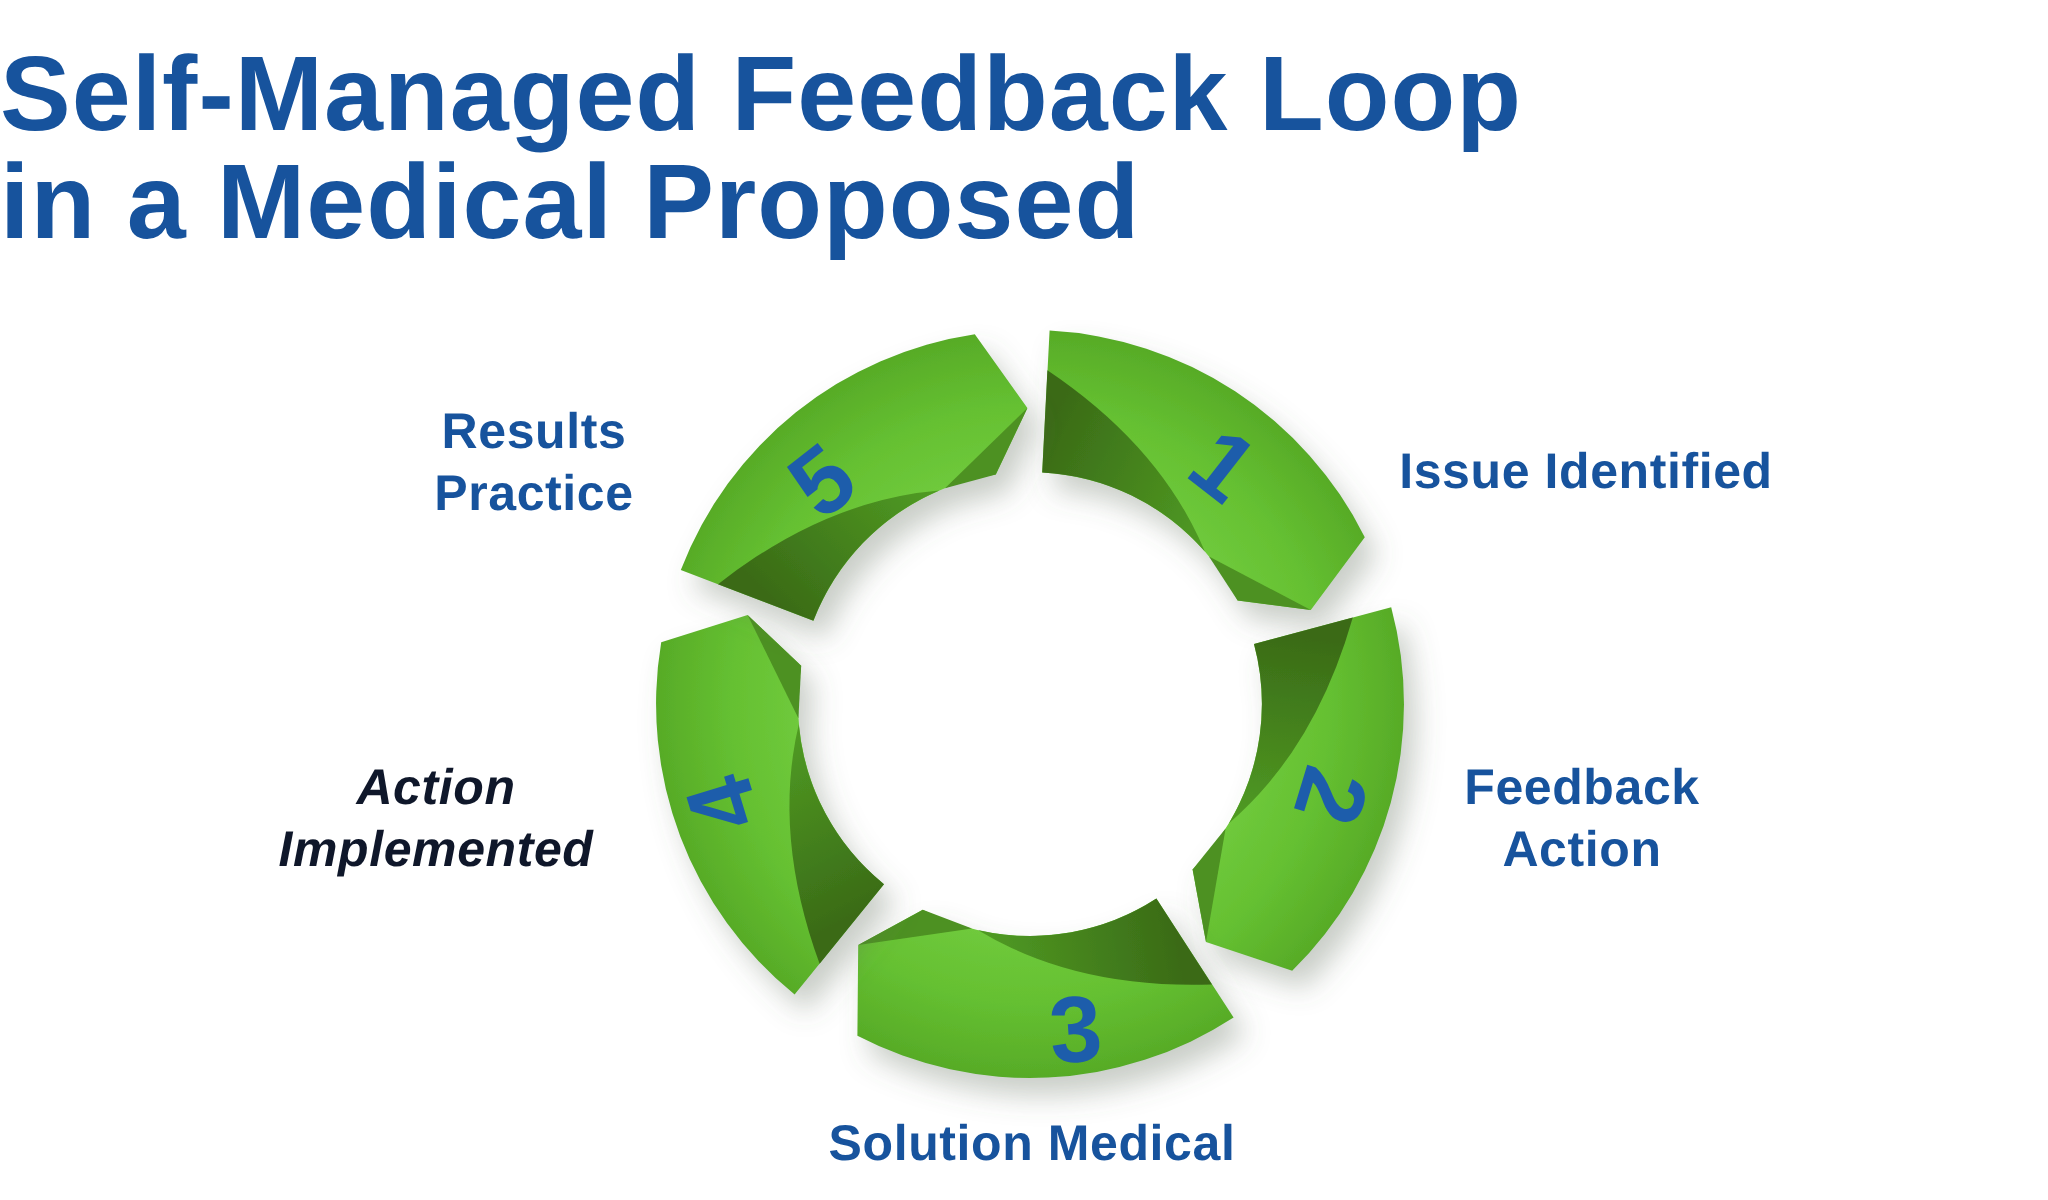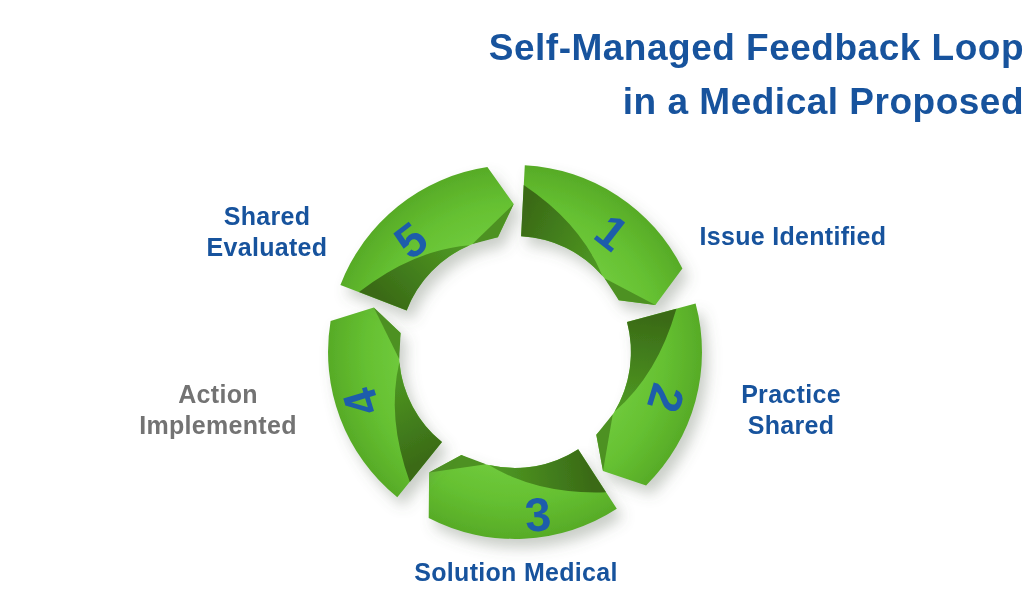--- a/index.html
+++ b/index.html
@@ -1,22 +1,22 @@
 <!DOCTYPE html>
 <html><head>
 <meta charset="utf-8">
 <style>
   html,body{margin:0;padding:0;background:#ffffff;}
   .stage{
     position:relative;width:1024px;height:600px;overflow:hidden;background:#ffffff;
     font-family:"Liberation Sans", sans-serif;
   }
   .page-title{
-    position:absolute;left:0;right:0;top:21px;text-align:right;
-    font-size:37px;line-height:54px;font-weight:700;letter-spacing:.5px;
+    position:absolute;left:0;right:0;top:21px;text-align:left;
+    font-size:53px;line-height:54px;font-weight:700;letter-spacing:.5px;
   }
   .page-title span{display:block;}
   .step-label{
     position:absolute;text-align:center;font-weight:700;
     font-size:25px;line-height:31px;letter-spacing:.3px;
   }
   #ring-svg{position:absolute;left:0;top:0;}
   .ring-num{
     font-family:"Liberation Sans", sans-serif;
     font-size:47px;font-weight:700;
@@ -94,21 +94,21 @@
         <text class="ring-num" fill="#1d5dab" text-anchor="middle" dominant-baseline="central" transform="translate(611.9 232.3) rotate(38)">1</text>
         <text class="ring-num" fill="#1d5dab" text-anchor="middle" dominant-baseline="central" transform="translate(666.1 398.2) rotate(107)">2</text>
         <text class="ring-num" fill="#1d5dab" text-anchor="middle" dominant-baseline="central" transform="translate(537.8 514.4) rotate(-4)">3</text>
         <text class="ring-num" fill="#1d5dab" text-anchor="middle" dominant-baseline="central" transform="translate(360.9 402.1) rotate(-107)">4</text>
         <text class="ring-num" fill="#1d5dab" text-anchor="middle" dominant-baseline="central" transform="translate(410.7 240.1) rotate(-38)">5</text>
       </g>
   </svg>
 
   <div class="step-label" style="left: 653px; top: 221px; width: 280px; color: rgb(23, 83, 157); text-align: center;">Issue Identified</div>
 
-  <div class="step-label" style="left: 711px; top: 379px; width: 160px; color: rgb(23, 83, 157);">Practice Shared</div>
+  <div class="step-label" style="left: 711px; top: 379px; width: 160px; color: rgb(23, 83, 157);">Feedback Action</div>
 
   <div class="step-label" style="left: 346px; top: 557px; width: 340px; color: rgb(23, 83, 157);">Solution Medical</div>
 
-  <div class="step-label" style="left: 128px; top: 379px; width: 180px; color: #737373;">Action Implemented</div>
+  <div class="step-label" style="left: 128px; top: 379px; width: 180px; color: #0f172a; font-style: italic;">Action Implemented</div>
 
-  <div class="step-label" style="left: 187px; top: 201px; width: 160px; color: rgb(23, 83, 157);">Shared Evaluated</div>
+  <div class="step-label" style="left: 187px; top: 201px; width: 160px; color: rgb(23, 83, 157);">Results Practice</div>
 
 </div>
 
 </body></html>

